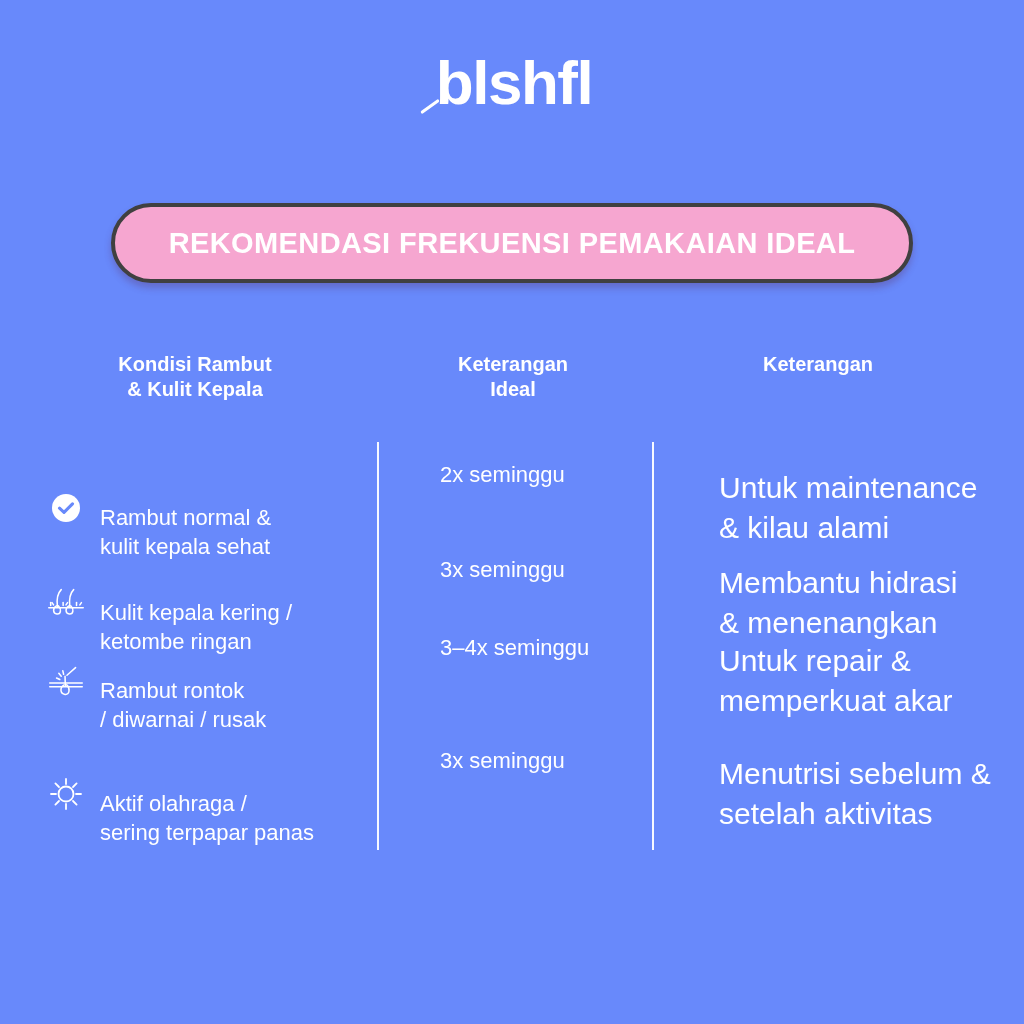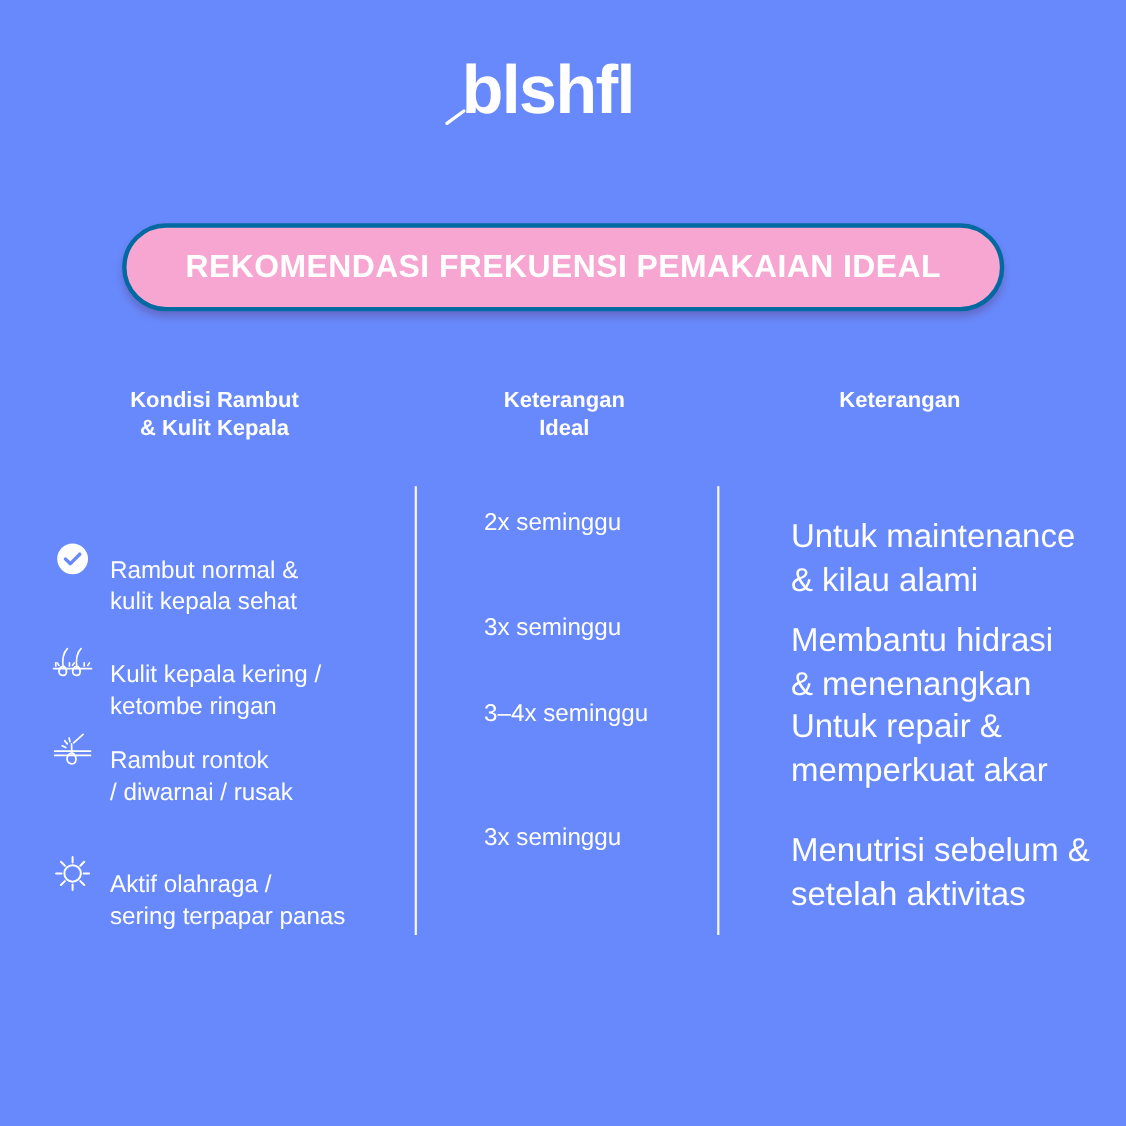--- a/index.html
+++ b/index.html
@@ -26,20 +26,21 @@
     position: absolute;
     top: 52px;
     left: 0;
     width: 996px;
     text-align: center;
     color: #ffffff;
     font-size: 62px;
     font-weight: 700;
     letter-spacing: -1.5px;
     line-height: 1;
+    padding-left: 16px;
   }
   .brand .mark {
     display: inline-block;
     position: relative;
   }
   .brand .slash {
     position: absolute;
     left: -17px;
     bottom: 6px;
     width: 22px;
@@ -55,21 +56,21 @@
     top: 203px;
     left: 111px;
     width: 802px;
     height: 80px;
   }
   .pill {
     position: absolute;
     inset: 0;
     border-radius: 42px;
     background: #f6a6d0;
-    border: 4px solid #0369a1;
+    border: 4px solid #404040;
     box-sizing: border-box;
     box-shadow: 0 5px 7px rgba(90, 40, 90, 0.30);
     display: flex;
     align-items: center;
     justify-content: center;
   }
   .pill-text {
     color: #ffffff;
     font-size: 29px;
     font-weight: 600;

